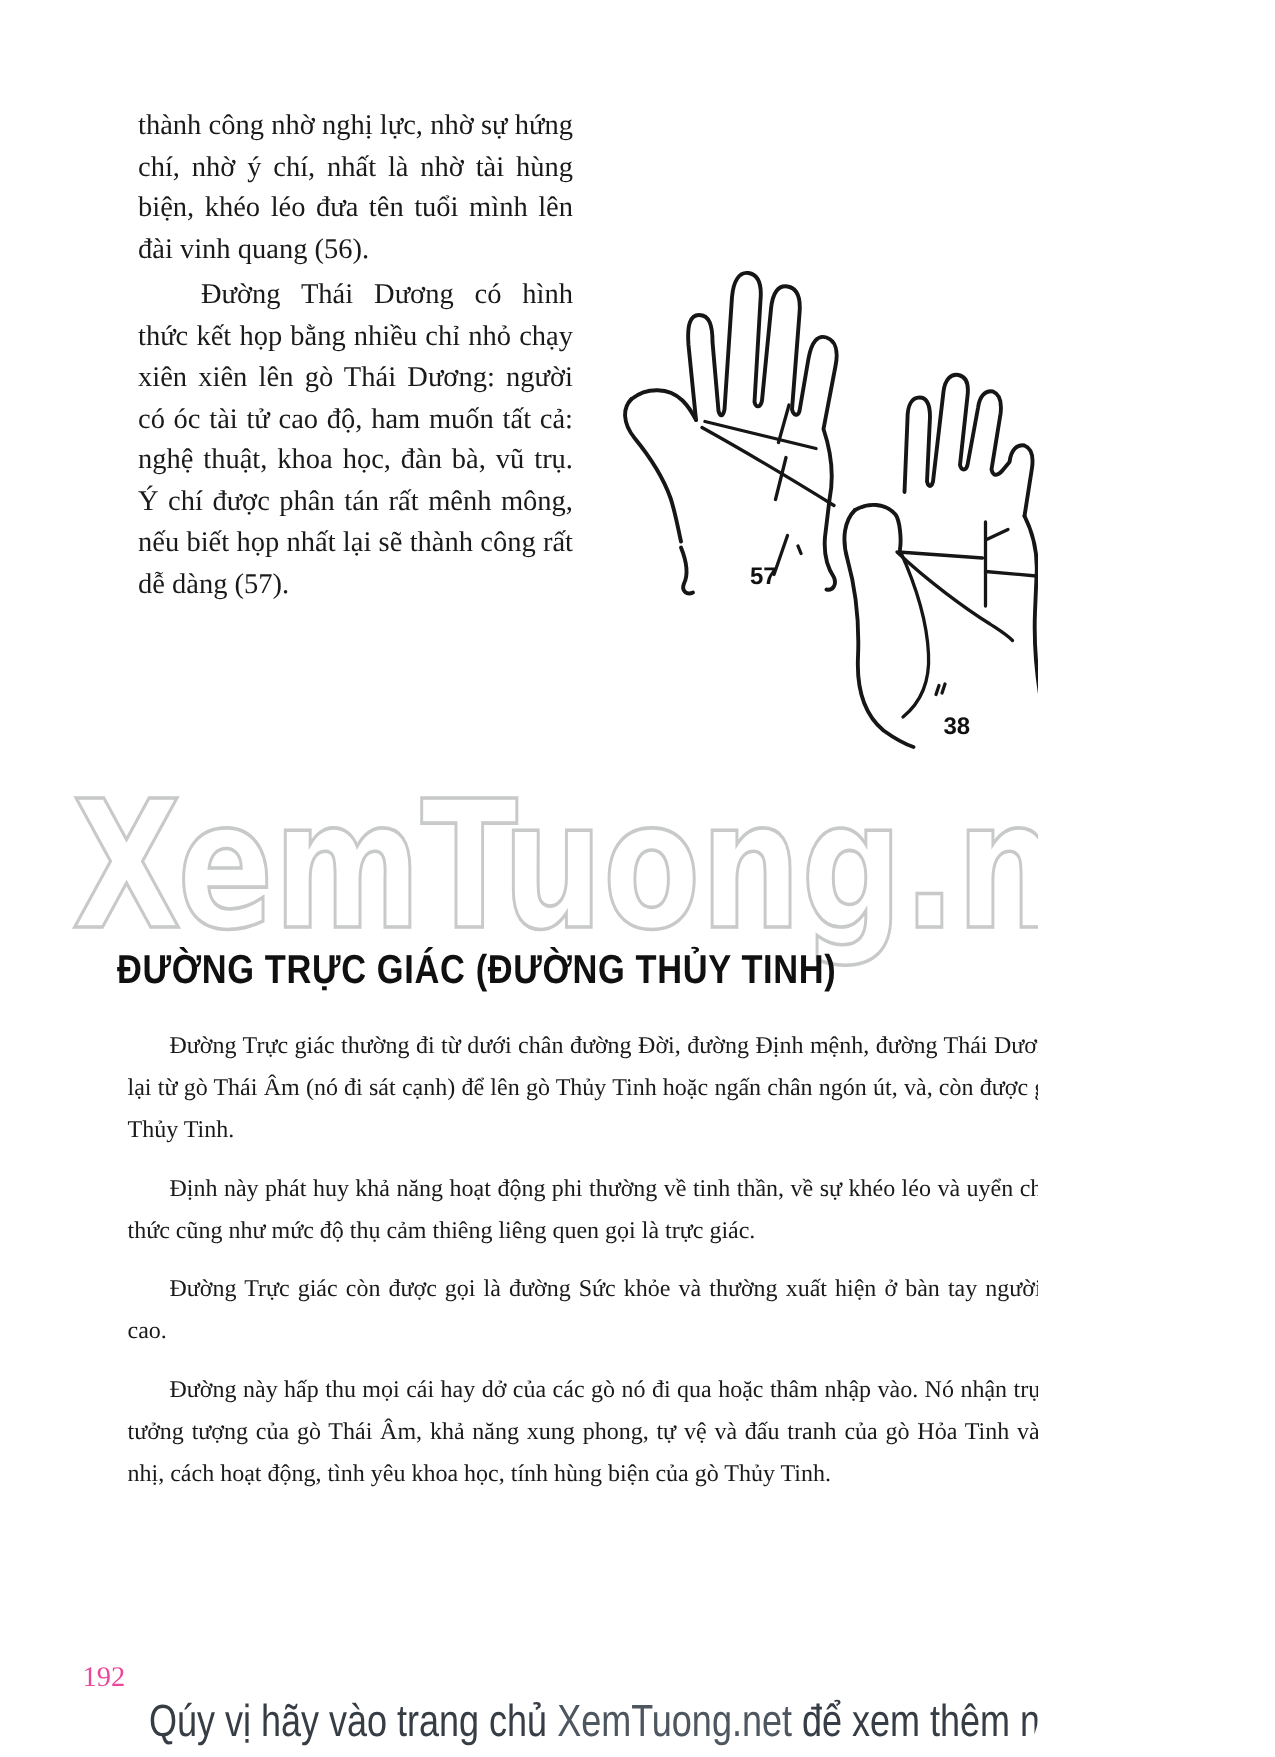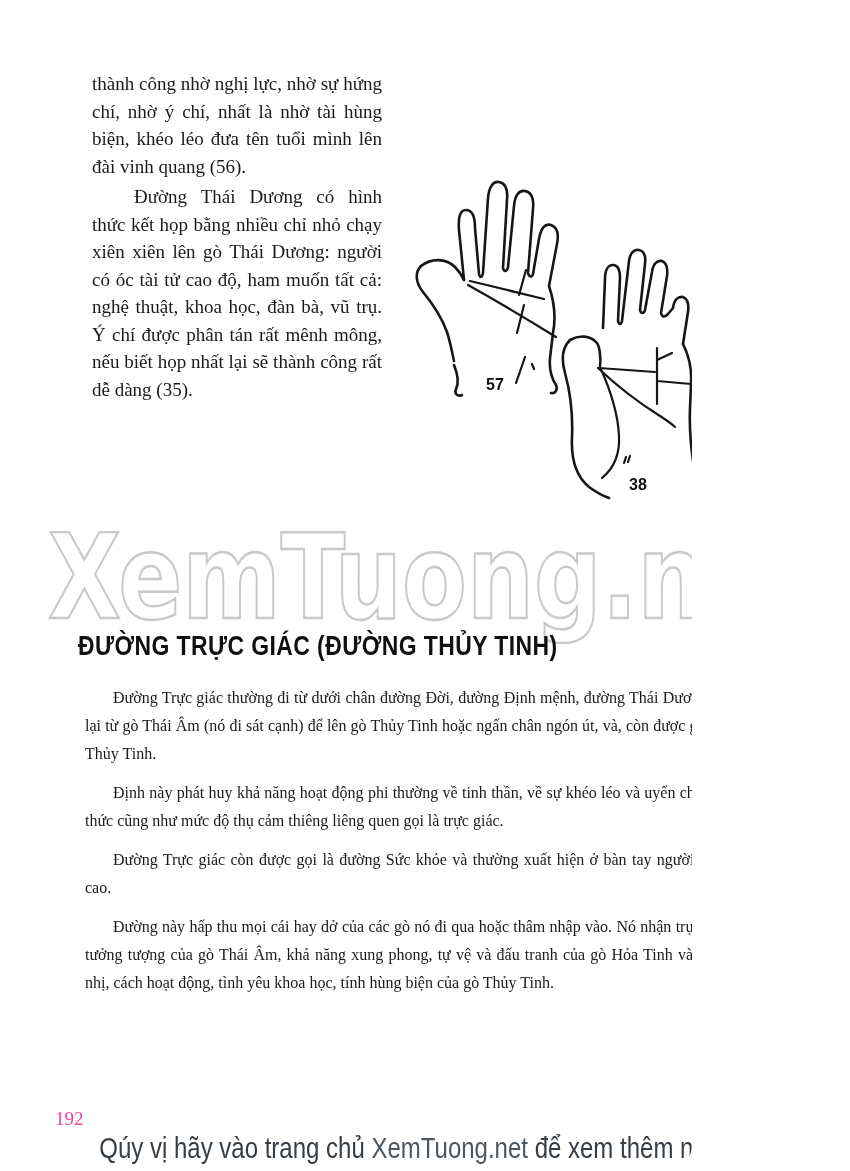--- a/index.html
+++ b/index.html
@@ -12,21 +12,21 @@
   .left-col p{margin:0 0 3px 0;}
   .left-col p.ind{text-indent:42px;}
 
   
   .figure{position:absolute;left:415px;top:160px;width:300px;height:350px;z-index:2;}
   .hand-svg{position:absolute;}
   .hand57{left:0;top:8px;}
   .hand58{left:145px;top:88px;}
   .fig-label{position:absolute;font-family:"Liberation Sans",sans-serif;
              font-weight:bold;font-size:16px;color:#111;z-index:3;}
-  .label57{left:71px;top:216px;}
+  .label57{left:85px;top:216px;}
   .label58{left:214px;top:316px;}
 
   
   .watermark{position:absolute;left:38px;top:500px;width:786px;height:160px;z-index:1;pointer-events:none;}
 
   
   .heading{position:absolute;left:78px;top:631px;z-index:2;
            font-family:"Liberation Sans",sans-serif;font-weight:bold;font-size:27px;
            letter-spacing:.5px;color:#101010;white-space:nowrap;
            transform:scaleX(.85);transform-origin:0 0;}
@@ -46,21 +46,21 @@
   svg path{fill:none;stroke:#161616;stroke-width:2.6;stroke-linecap:round;stroke-linejoin:round;}
   svg path.thin{stroke-width:2.2;}
 </style>
 </head>
 <body>
 
 <div class="page">
 
   <div class="left-col">
     <p>thành công nhờ nghị lực, nhờ sự hứng chí, nhờ ý chí, nhất là nhờ tài hùng biện, khéo léo đưa tên tuổi mình lên đài vinh quang (56).</p>
-    <p class="ind">Đường Thái Dương có hình thức kết họp bằng nhiều chỉ nhỏ chạy xiên xiên lên gò Thái Dương: người có óc tài tử cao độ, ham muốn tất cả: nghệ thuật, khoa học, đàn bà, vũ trụ. Ý chí được phân tán rất mênh mông, nếu biết họp nhất lại sẽ thành công rất dễ dàng (35).</p>
+    <p class="ind">Đường Thái Dương có hình thức kết họp bằng nhiều chỉ nhỏ chạy xiên xiên lên gò Thái Dương: người có óc tài tử cao độ, ham muốn tất cả: nghệ thuật, khoa học, đàn bà, vũ trụ. Ý chí được phân tán rất mênh mông, nếu biết họp nhất lại sẽ thành công rất dễ dàng (57).</p>
   </div>
 
   <div class="figure">
     <svg class="hand-svg hand57" width="165" height="245" viewBox="0 0 165 245" xmlns="http://www.w3.org/2000/svg">
       <path d="M6,98 C0,104 0,114 8,124 C17,135 27,150 32,164 C35,173 37,184 39,193"></path>
       <path d="M6,98 C16,90 31,90 40,99 C44,103 47,108 49,112"></path>
       <path d="M49,112 L44,62 C43,49 45,42 51,42 C58,42 60,49 60,60 L64,106 C65,110 67,110 68,105 L73,30 C74,19 78,13 84,14 C90,15 93,21 92,32 L88,100 C89,104 92,104 93,99 L99,38 C100,27 104,22 110,23 C116,24 119,30 118,41 L113,105 C114,109 117,110 118,106 L124,71 C126,60 130,55 136,57 C142,59 144,66 142,76 L134,118 C139,133 141,150 138,165 L135,190 C134,202 137,211 141,217 C143,222 140,226 136,225"></path>
       <path d="M39,197 C43,207 44,215 41,221 C39,226 43,229 47,227"></path>
       <path class="thin" d="M55,113 L129,131"></path>
       <path class="thin" d="M53,117 C80,132 112,151 141,169"></path>

